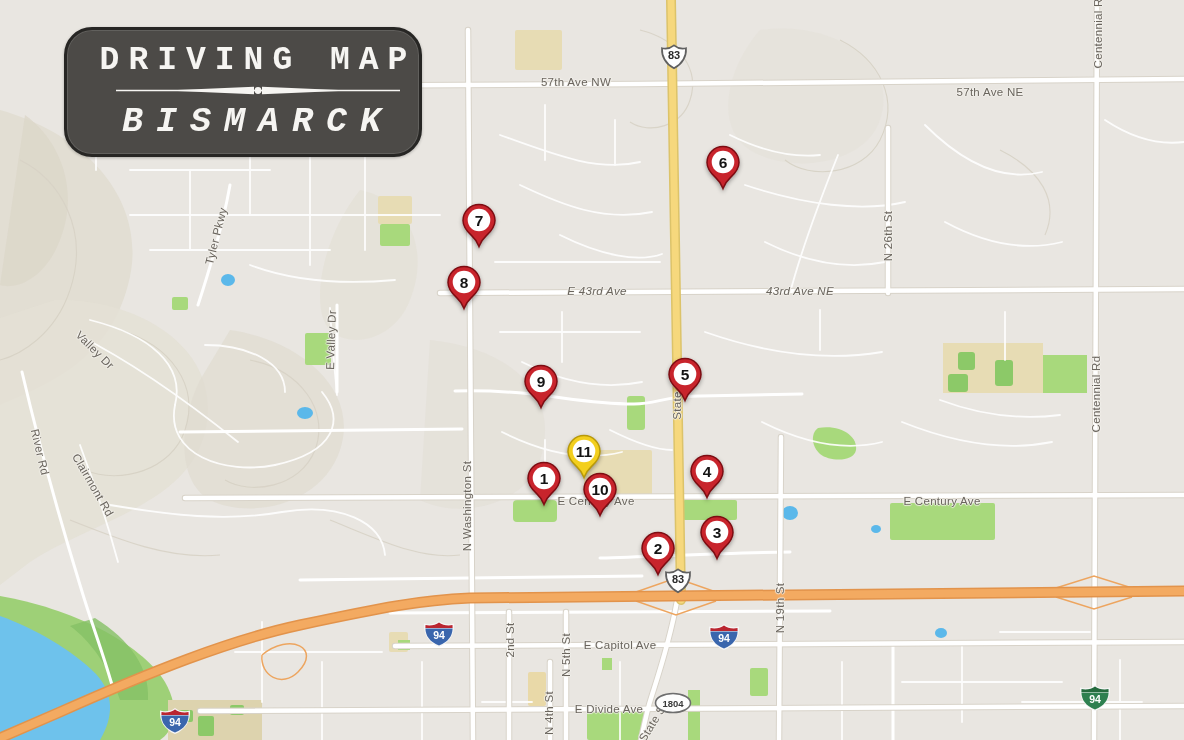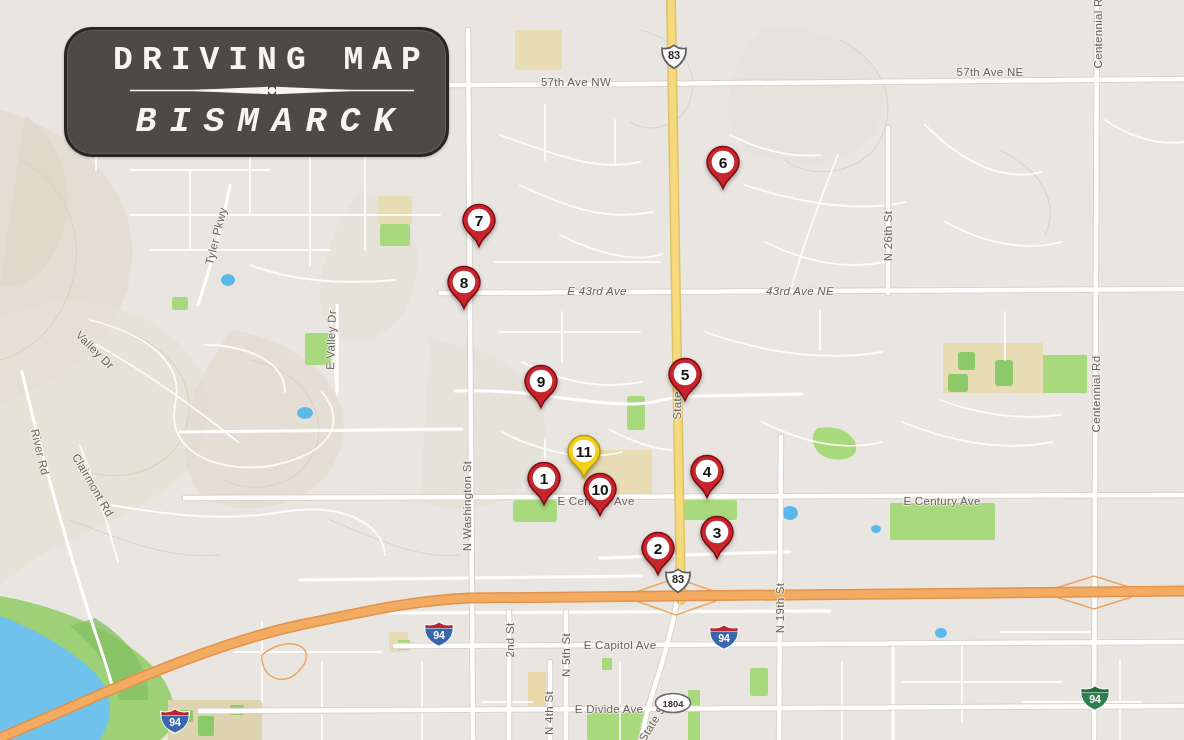--- a/index.html
+++ b/index.html
@@ -20,21 +20,21 @@
   .shield{position:absolute;transform:translate(-50%,-50%);pointer-events:none;margin-top:43px;}
   .shield svg text{font-family:"Liberation Sans",sans-serif;}
   
   .marker{
     position:absolute;width:36px;height:46px;cursor:pointer;
     filter:drop-shadow(0 2px 2px rgba(0,0,0,.35));
   }
   .marker svg text{font-family:"Liberation Sans",sans-serif;}
   
   .badge{
-    position:absolute;left:64px;top:27px;width:385px;height:130px;
+    position:absolute;left:64px;top:27px;width:358px;height:130px;
     background:#4c4a47;border:3px solid #272624;border-radius:28px;
     box-shadow:inset 0 0 0 1px rgba(255,255,255,.12),0 1px 3px rgba(0,0,0,.25);
     display:flex;flex-direction:column;align-items:center;justify-content:center;
     gap:2px;box-sizing:border-box;padding-left:30px;
   }
   .badge .line1,.badge .line2{
     font-family:"Liberation Mono","DejaVu Sans Mono",monospace;
     font-weight:bold;color:#f6f5f2;line-height:1;
   }
   .badge .line1{font-size:33px;letter-spacing:9px;}
@@ -230,21 +230,21 @@
     </g>
 
     <g fill="none" stroke-linecap="round">
       <path d="M0,738 L60,712 C150,672 230,640 300,625 C380,608 420,600 470,598 L1184,591" stroke="#e2934b" stroke-width="11"></path>
       <path d="M0,738 L60,712 C150,672 230,640 300,625 C380,608 420,600 470,598 L1184,591" stroke="#f3aa61" stroke-width="8"></path>
     </g>
   </svg>
 
   <div id="labels-layer">
       <div class="road-label" style="left: 545px; top: 82px; transform: translate(-50%, -50%) rotate(0deg); margin-left: 31px;">57th Ave NW</div>
-      <div class="road-label" style="left: 990px; top: 72px; transform: translate(-50%, -50%) rotate(0deg);">57th Ave NE</div>
+      <div class="road-label" style="left: 990px; top: 92px; transform: translate(-50%, -50%) rotate(0deg);">57th Ave NE</div>
       <div class="road-label" style="left: 597px; top: 291px; transform: translate(-50%, -50%) rotate(0deg); font-style: italic;">E 43rd Ave</div>
       <div class="road-label" style="left: 800px; top: 291px; transform: translate(-50%, -50%) rotate(0deg); font-style: italic;">43rd Ave NE</div>
       <div class="road-label" style="left: 888px; top: 236px; transform: translate(-50%, -50%) rotate(-90deg);">N 26th St</div>
       <div class="road-label" style="left: 1098px; top: 30px; transform: translate(-50%, -50%) rotate(-90deg);">Centennial Rd</div>
       <div class="road-label" style="left: 1096px; top: 394px; transform: translate(-50%, -50%) rotate(-90deg);">Centennial Rd</div>
       <div class="road-label" style="left: 216px; top: 236px; transform: translate(-50%, -50%) rotate(-76deg);">Tyler Pkwy</div>
       <div class="road-label" style="left: 95px; top: 350px; transform: translate(-50%, -50%) rotate(45deg);">Valley Dr</div>
       <div class="road-label" style="left: 331px; top: 340px; transform: translate(-50%, -50%) rotate(-88deg);">E Valley Dr</div>
       <div class="road-label" style="left: 40px; top: 452px; transform: translate(-50%, -50%) rotate(77deg);">River Rd</div>
       <div class="road-label" style="left: 93px; top: 485px; transform: translate(-50%, -50%) rotate(60deg);">Clairmont Rd</div>

